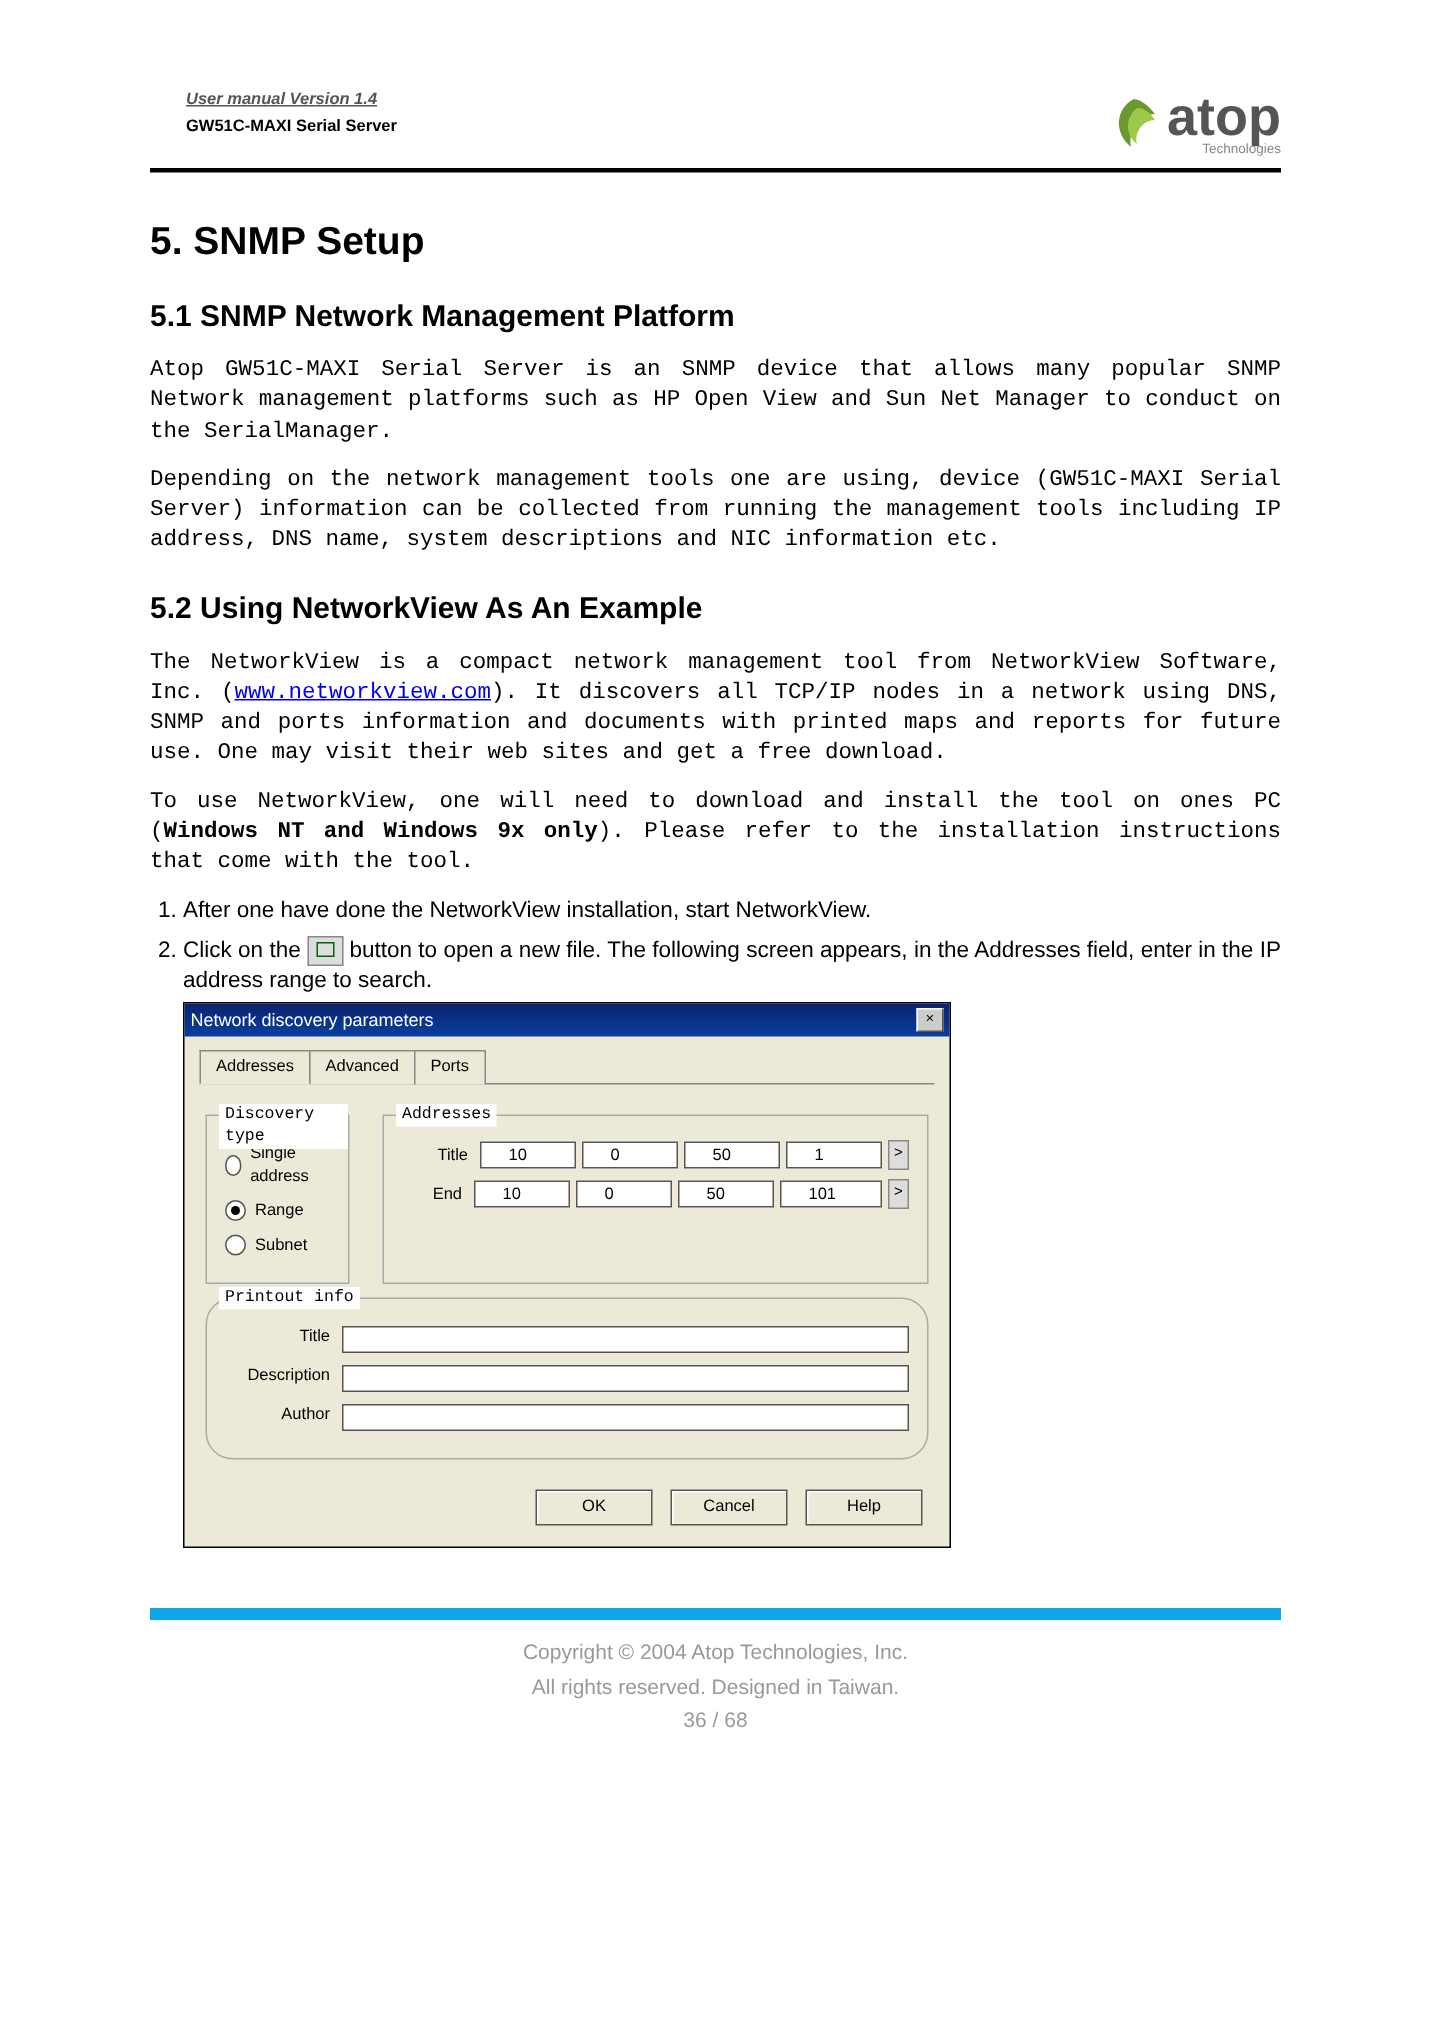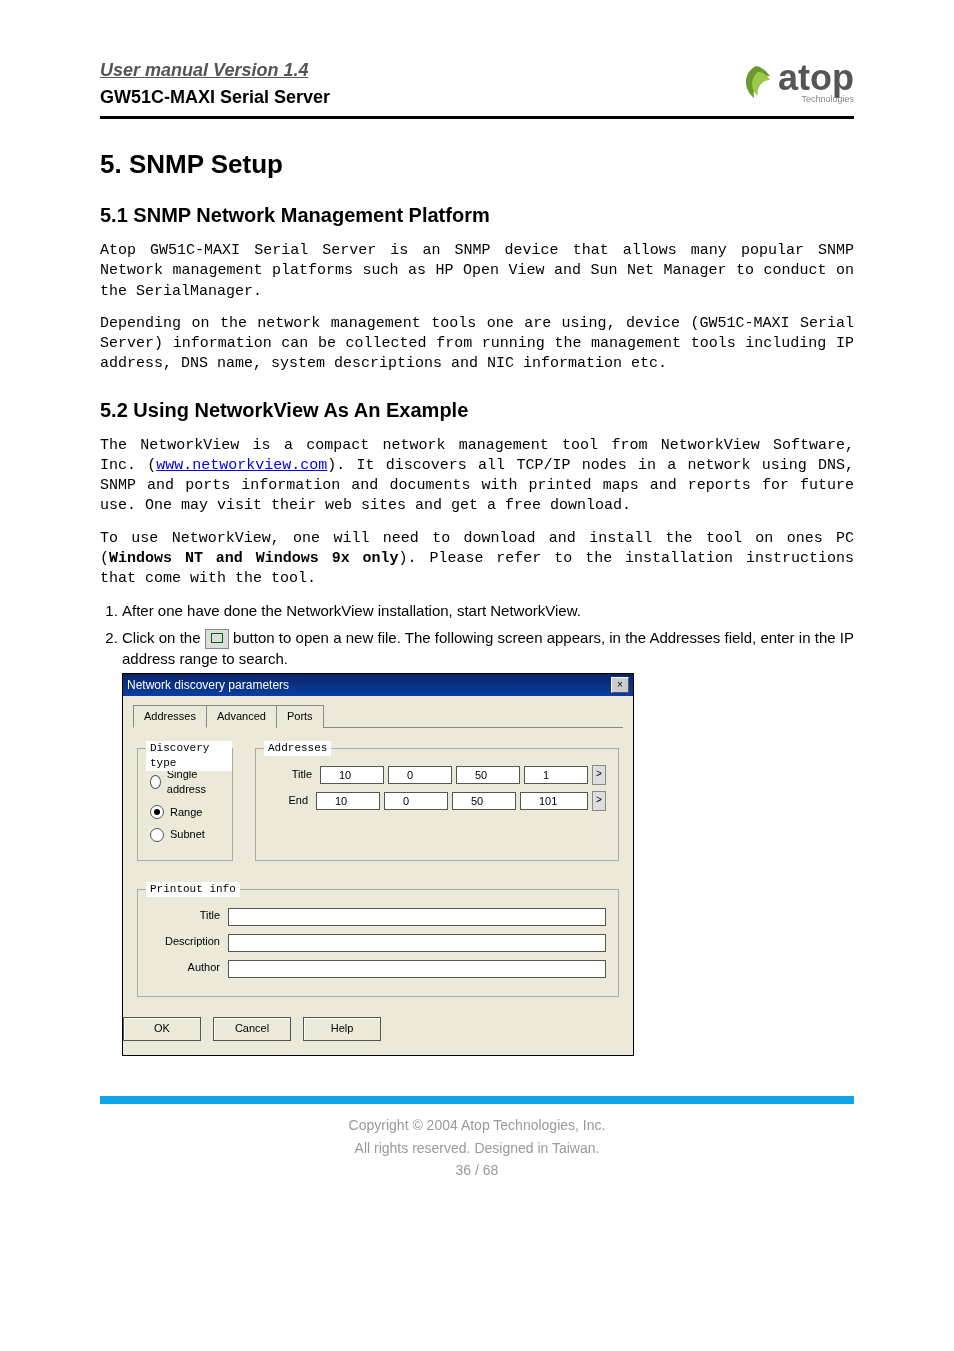--- a/index.html
+++ b/index.html
@@ -16,21 +16,22 @@
   }
   .header {
     border-bottom: 3px solid #000;
     padding-bottom: 8px;
     margin-bottom: 30px;
     display: flex;
     justify-content: space-between;
     align-items: flex-start;
   }
   .header-left {
-    font-size: 18px;
+    font-size: 11px;
+    margin-left: 24px;
   }
   .header-title {
     text-decoration: underline;
     font-weight: bold;
     font-style: italic;
     color: #555;
     margin-bottom: 6px;
   }
   .header-sub {
     font-weight: bold;
@@ -243,20 +244,21 @@
     margin-right: 8px;
   }
   .text-input {
     flex: 1;
     height: 16px;
     border: 1px solid #555;
     background: #fff;
   }
   .dlg-buttons {
     display: flex;
+    justify-content: flex-end;
     gap: 12px;
     padding: 14px 18px 14px 0;
     border-top: 0;
   }
   .btn {
     width: 76px;
     height: 22px;
     border: 1px solid #555;
     background: #ece9d8;
     text-align: center;
@@ -362,21 +364,21 @@
                 <span class="addr-label">End</span>
                 <span class="ip-box">10</span>
                 <span class="ip-box">0</span>
                 <span class="ip-box">50</span>
                 <span class="ip-box wide">101</span>
                 <span class="spin">&gt;</span>
               </div>
             </div>
           </div>
 
-          <div class="groupbox" style="margin-top:22px;">
+          <div class="groupbox" style="margin-top:3px;border-radius:18px;">
             <span class="legend">Printout info</span>
             <div class="field-row">
               <span class="field-label">Title</span>
               <span class="text-input"></span>
             </div>
             <div class="field-row">
               <span class="field-label">Description</span>
               <span class="text-input"></span>
             </div>
             <div class="field-row">

